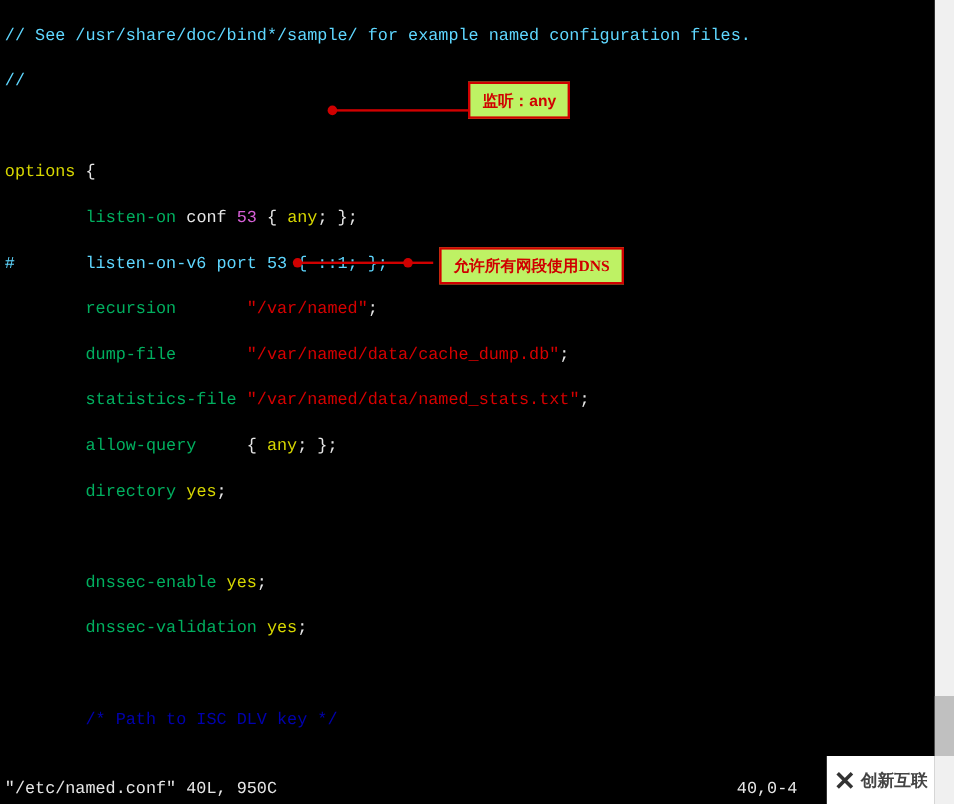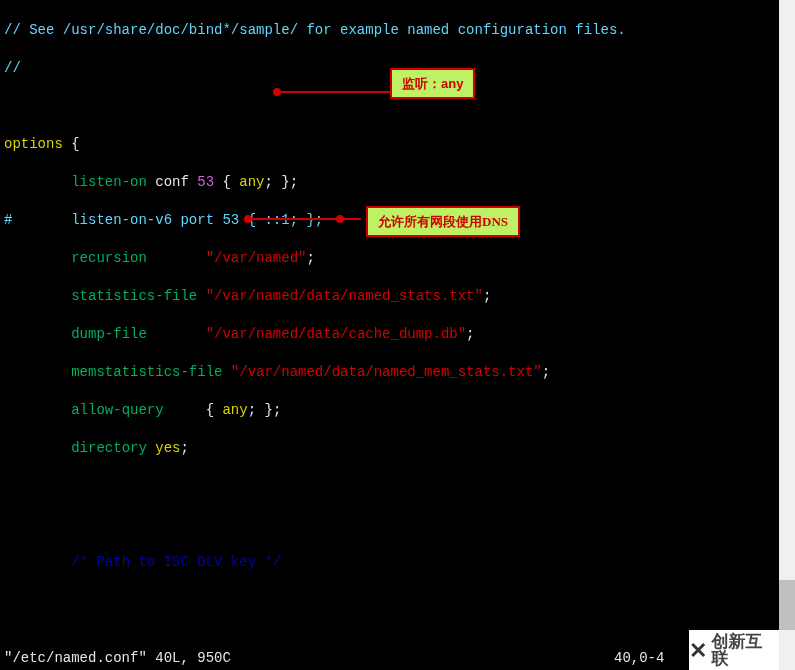--- a/index.html
+++ b/index.html
@@ -86,43 +86,44 @@
     align-items: center;
     justify-content: center;
     gap: 4px;
   }
   .logo .x {
     font-size: 22px;
     font-weight: bold;
     color: #333;
   }
   .logo .cn {
-    font-size: 17px;
+    font-size: 14px;
     font-weight: bold;
     color: #444;
     line-height: 1;
   }
 </style>
 </head>
 <body>
 
 <div class="editor">
 <div><span class="c-cyan">// See /usr/share/doc/bind*/sample/ for example named configuration files.</span></div>
 <div><span class="c-cyan">//</span></div>
 <div>&nbsp;</div>
 <div><span class="c-yellow">options</span><span class="c-white"> {</span></div>
 <div>        <span class="c-green">listen-on</span><span class="c-white"> conf </span><span class="c-magenta">53</span><span class="c-white"> { </span><span class="c-yellow">any</span><span class="c-white">; };</span></div>
 <div><span class="c-cyan">#</span><span class="c-cyan">       listen-on-v6 port 53 { ::1; };</span></div>
 <div>        <span class="c-green">recursion</span><span class="c-white">       </span><span class="c-red">"/var/named"</span><span class="c-white">;</span></div>
+<div>        <span class="c-green">dump-file</span><span class="c-white">       </span><span class="c-red">"/var/named/data/cache_dump.db"</span><span class="c-white">;</span></div>
 <div>        <span class="c-green">statistics-file</span><span class="c-white"> </span><span class="c-red">"/var/named/data/named_stats.txt"</span><span class="c-white">;</span></div>
-<div>        <span class="c-green">dump-file</span><span class="c-white">       </span><span class="c-red">"/var/named/data/cache_dump.db"</span><span class="c-white">;</span></div>
-<div>        <span class="c-green">memstatistics-file</span><span class="c-white"> </span><span class="c-red">"/var/named/data/named_mem_stats.txt"</span><span class="c-white">;</span></div>
 <div>        <span class="c-green">allow-query</span><span class="c-white">     { </span><span class="c-yellow">any</span><span class="c-white">; };</span></div>
 <div>        <span class="c-green">directory</span><span class="c-white"> </span><span class="c-yellow">yes</span><span class="c-white">;</span></div>
 <div>&nbsp;</div>
+<div>        <span class="c-green">dnssec-enable</span><span class="c-yellow"> yes</span><span class="c-white">;</span></div>
+<div>        <span class="c-green">dnssec-validation</span><span class="c-yellow"> yes</span><span class="c-white">;</span></div>
 <div>&nbsp;</div>
 <div>        <span class="c-darkblue">/* Path to ISC DLV key */</span></div>
 
 
 
 
 
 
 
 

